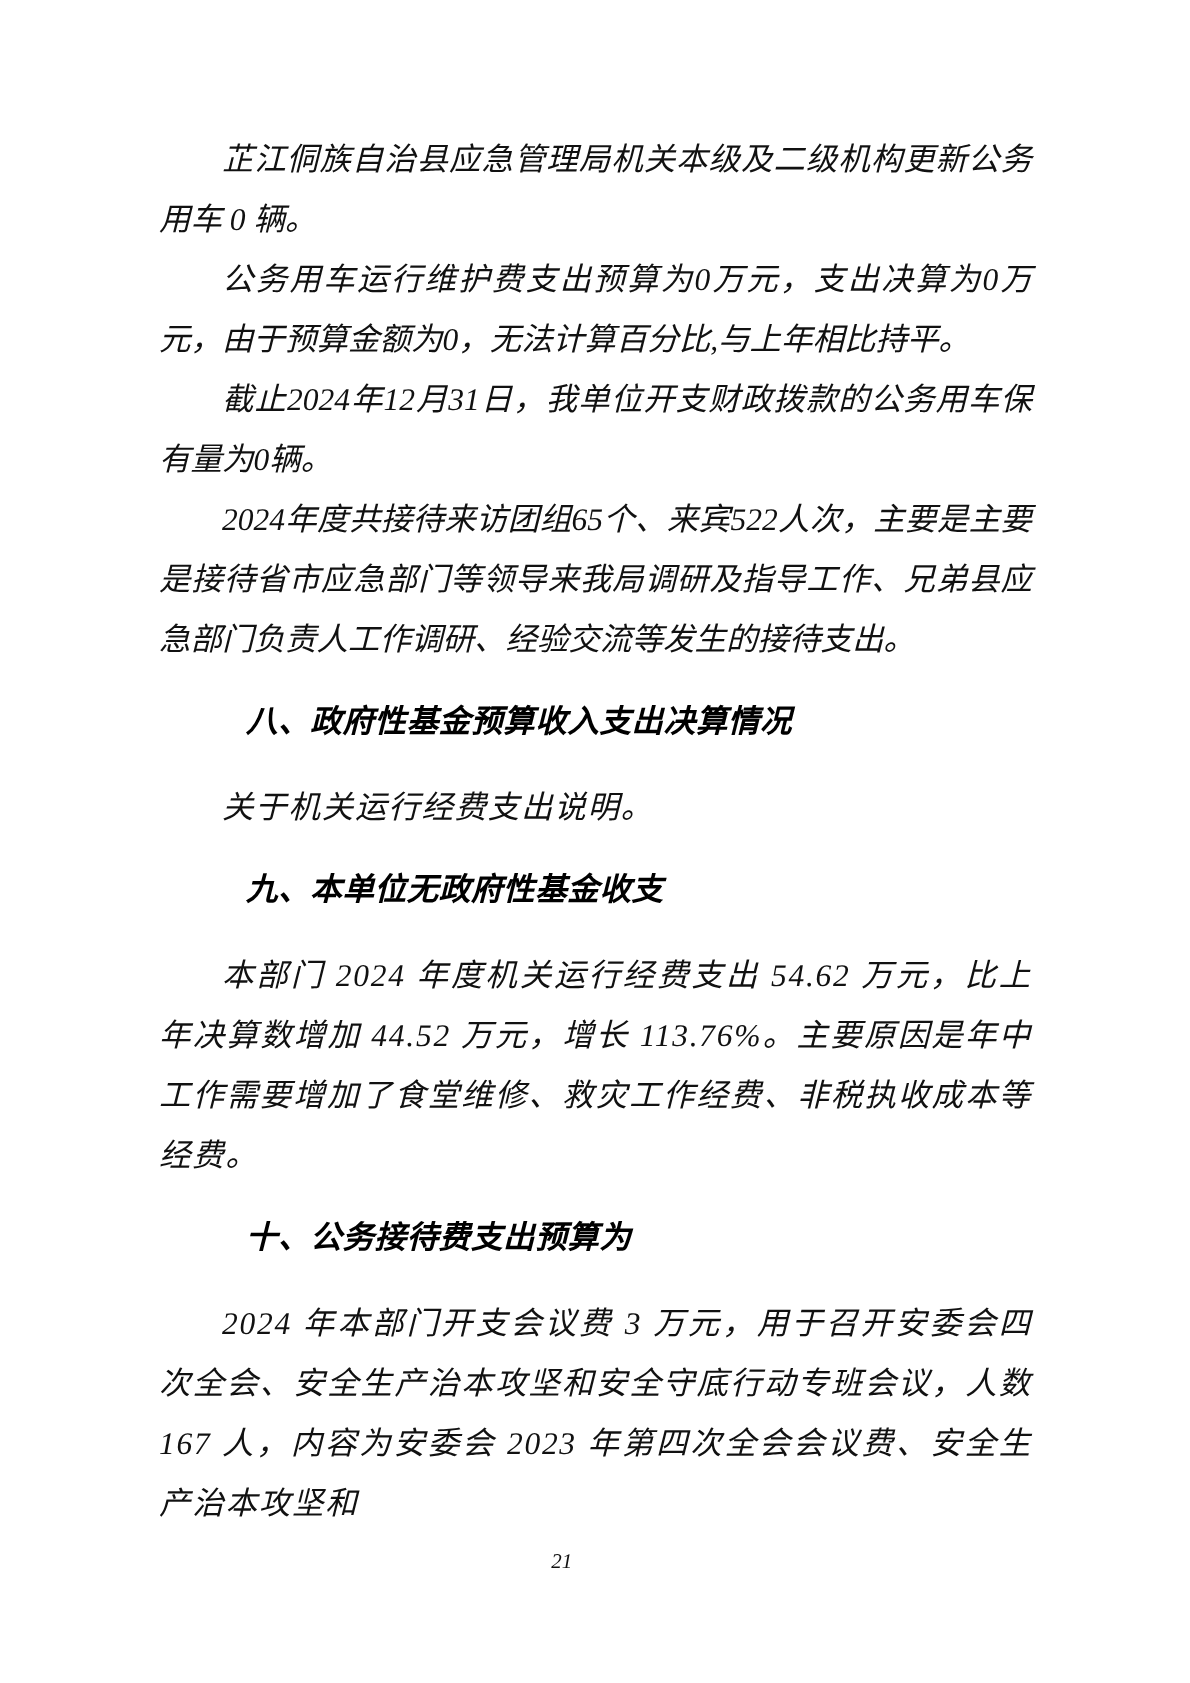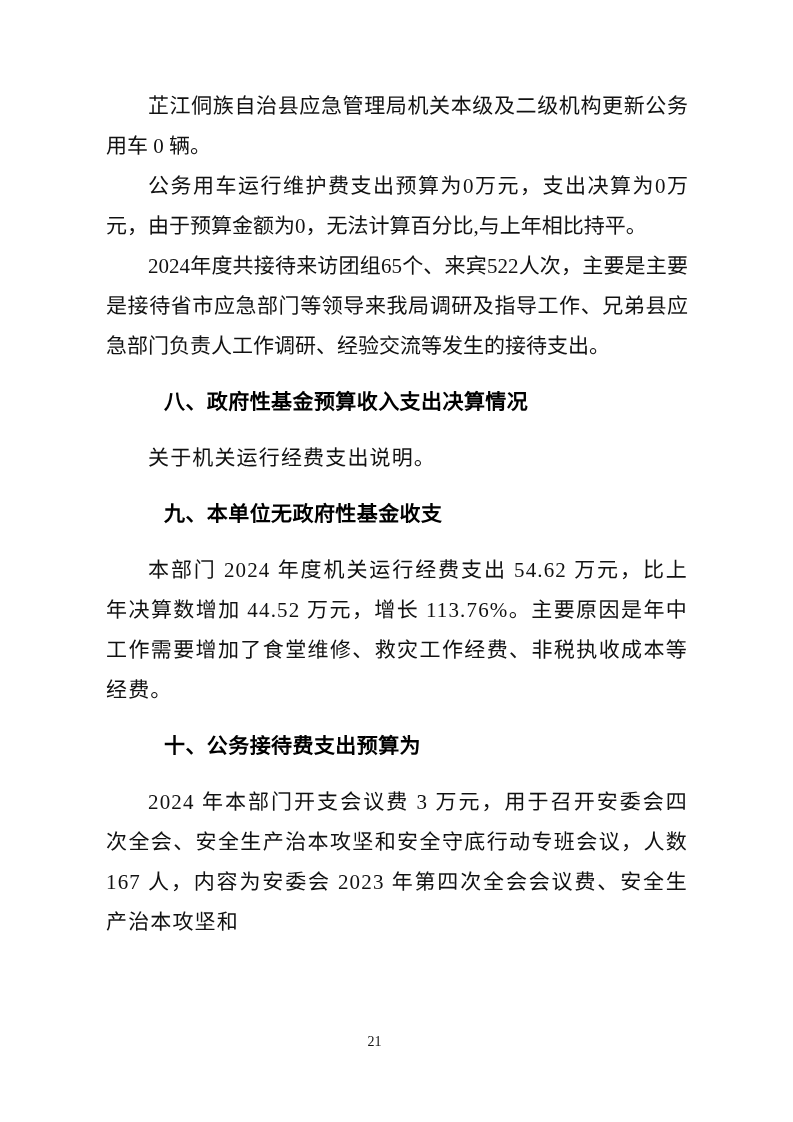--- a/index.html
+++ b/index.html
@@ -7,20 +7,21 @@
     padding: 0;
     background: #ffffff;
   }
   .page {
     position: relative;
     width: 735px;
     height: 1122px;
     background: #ffffff;
     overflow: hidden;
     color: #000000;
+    font-style: italic;
   }
   .doc {
     position: absolute;
     left: 106px;
     top: 86px;
     width: 582px;
   }
   .para {
     margin: 0;
     font-family: "Liberation Serif", "DejaVu Serif", serif;
@@ -60,20 +61,21 @@
   }
 </style>
 </head>
 <body>
 
 <div class="page">
   <main class="doc">
 
   <p class="para songti">芷江侗族自治县应急管理局机关本级及二级机构更新公务用车 0 辆。</p>
       <p class="para songti">公务用车运行维护费支出预算为0万元，支出决算为0万元，由于预算金额为0，无法计算百分比,与上年相比持平。</p>
+      <p class="para songti">截止2024年12月31日，我单位开支财政拨款的公务用车保有量为0辆。</p>
       <p class="para songti">2024年度共接待来访团组65个、来宾522人次，主要是主要是接待省市应急部门等领导来我局调研及指导工作、兄弟县应急部门负责人工作调研、经验交流等发生的接待支出。</p>
       <h2 class="heading">八、政府性基金预算收入支出决算情况</h2>
       <p class="para kaiti">关于机关运行经费支出说明。</p>
       <h2 class="heading">九、本单位无政府性基金收支</h2>
       <p class="para kaiti">本部门 2024 年度机关运行经费支出 54.62 万元，比上年决算数增加 44.52 万元，增长 113.76%。主要原因是年中工作需要增加了食堂维修、救灾工作经费、非税执收成本等经费。</p>
       <h2 class="heading">十、公务接待费支出预算为</h2>
       <p class="para kaiti">2024 年本部门开支会议费 3 万元，用于召开安委会四次全会、安全生产治本攻坚和安全守底行动专班会议，人数 167 人，内容为安委会 2023 年第四次全会会议费、安全生产治本攻坚和</p>
     </main>
   <footer class="page-footer">
     <span class="page-number">21</span>

